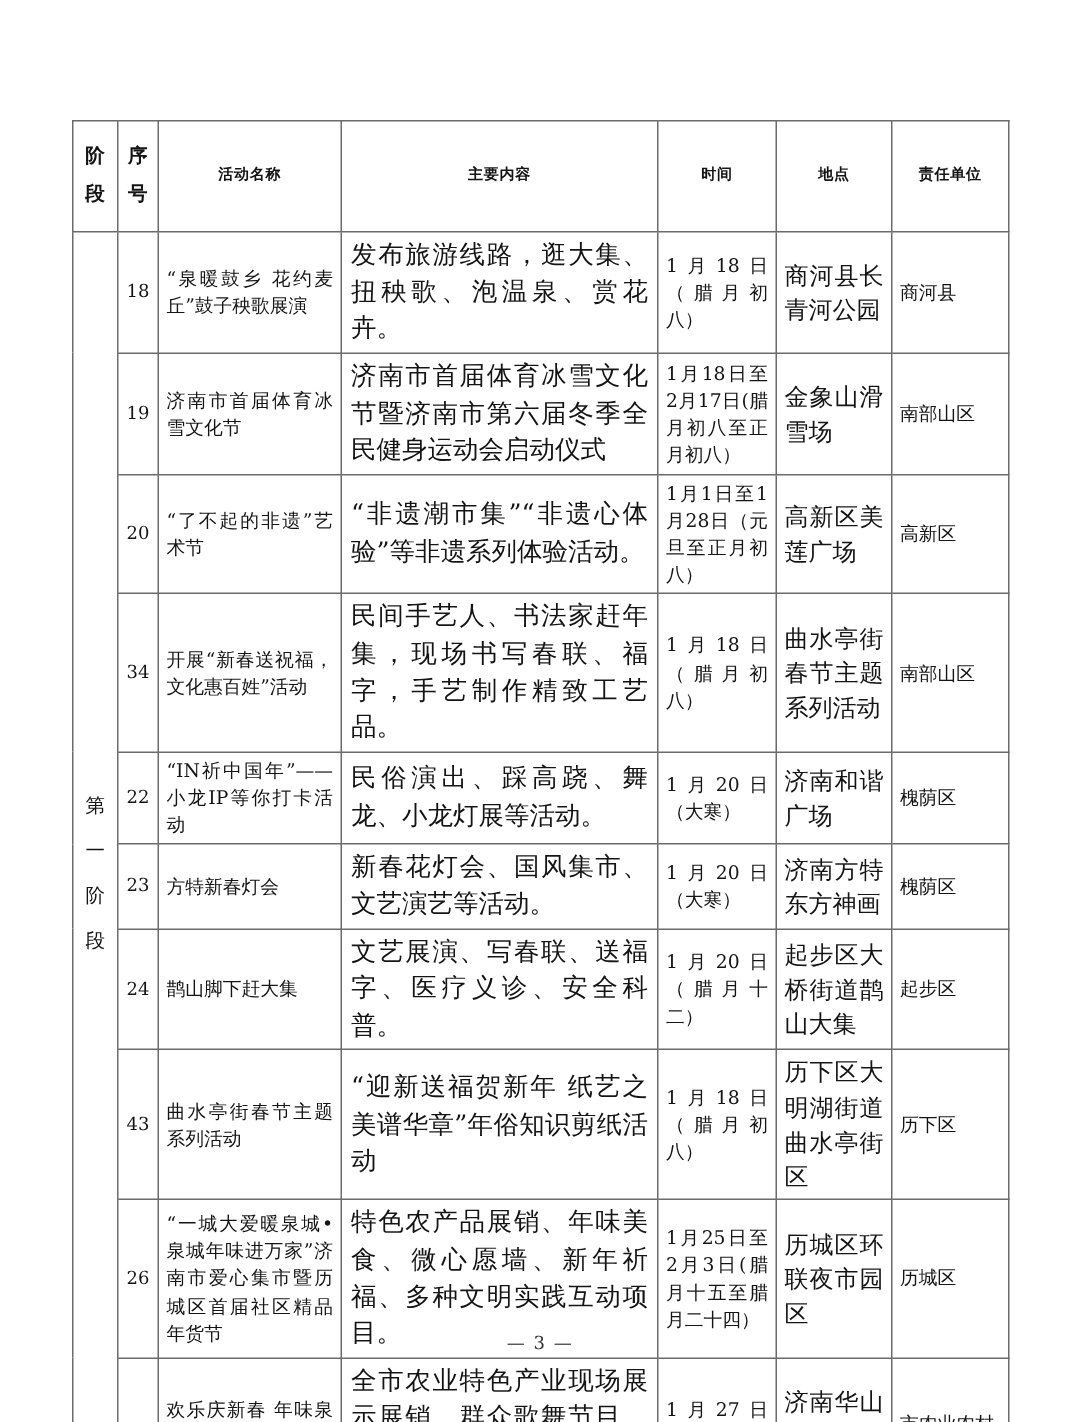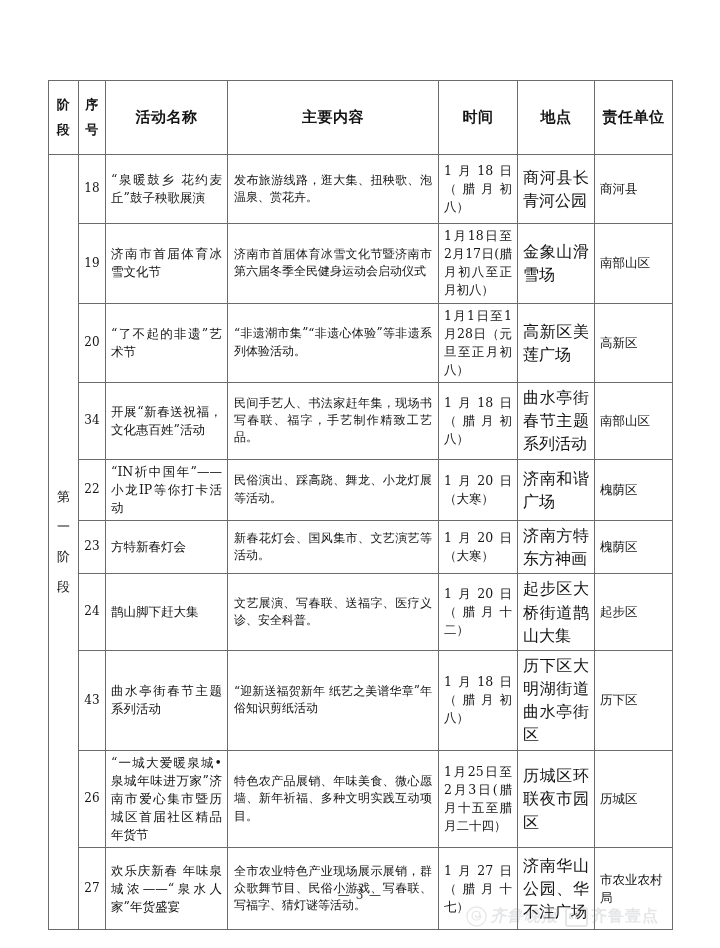--- a/index.html
+++ b/index.html
@@ -49,21 +49,21 @@
   col.c-body  { width: 211px; }
   col.c-time  { width: 79px; }
   col.c-place { width: 77px; }
   col.c-unit  { width: 78px; }
 
   
   .hdr td {
     text-align: center;
     font-family: "DejaVu Sans", "Liberation Sans", sans-serif;
     font-weight: bold;
-    font-size: 15px;
+    font-size: 10px;
     height: 67px;
     letter-spacing: 0.5px;
   }
   .hdr td.vert {
     font-size: 13px;
     line-height: 1.9;
     padding: 0;
   }
   .vstack {
     display: block;
@@ -90,21 +90,21 @@
   }
   td.name {
     font-size: 12.5px;
     text-align: justify;
     text-align-last: left;
     padding-left: 5px;
     padding-right: 5px;
     margin-left: 24px;
   }
   td.body {
-    font-size: 12px;
+    font-size: 17px;
     text-align: justify;
     text-align-last: left;
     padding-left: 6px;
     padding-right: 6px;
   }
   td.time {
     font-size: 12.5px;
     text-align: justify;
     text-align-last: left;
     padding-left: 5px;
@@ -316,27 +316,14 @@
           <td class="body">全市农业特色产业现场展示展销，群众歌舞节目、民俗小游戏、写春联、写福字、猜灯谜等活动。</td>
           <td class="time">1月27日（腊月十七）</td>
           <td class="place">济南华山公园、华不注广场</td>
           <td class="unit">市农业农村局</td>
         </tr>
       </tbody>
   </table>
 
   <div class="page-number">— 3 —</div>
 
-  <div class="watermark">
-    <div class="wm-group">
-      <svg class="wm-swirl" viewBox="0 0 24 24">
-        <circle cx="12" cy="12" r="11" fill="none" stroke="#8e9299" stroke-width="1.4"></circle>
-        <path d="M17 11 a5 5 0 1 1 -5 -5 a4 4 0 0 1 4 4 a3 3 0 0 1 -3 3 a2 2 0 0 1 -2 -2" fill="none" stroke="#8e9299" stroke-width="1.4" stroke-linecap="round"></path>
-      </svg>
-      <span class="wm-text">齐鲁晚报</span>
-    </div>
-    <div class="wm-group">
-      <span class="wm-badge"></span>
-      <span class="wm-text2">齐鲁壹点</span>
-    </div>
-  </div>
 
 </div>
 
 </body></html>

